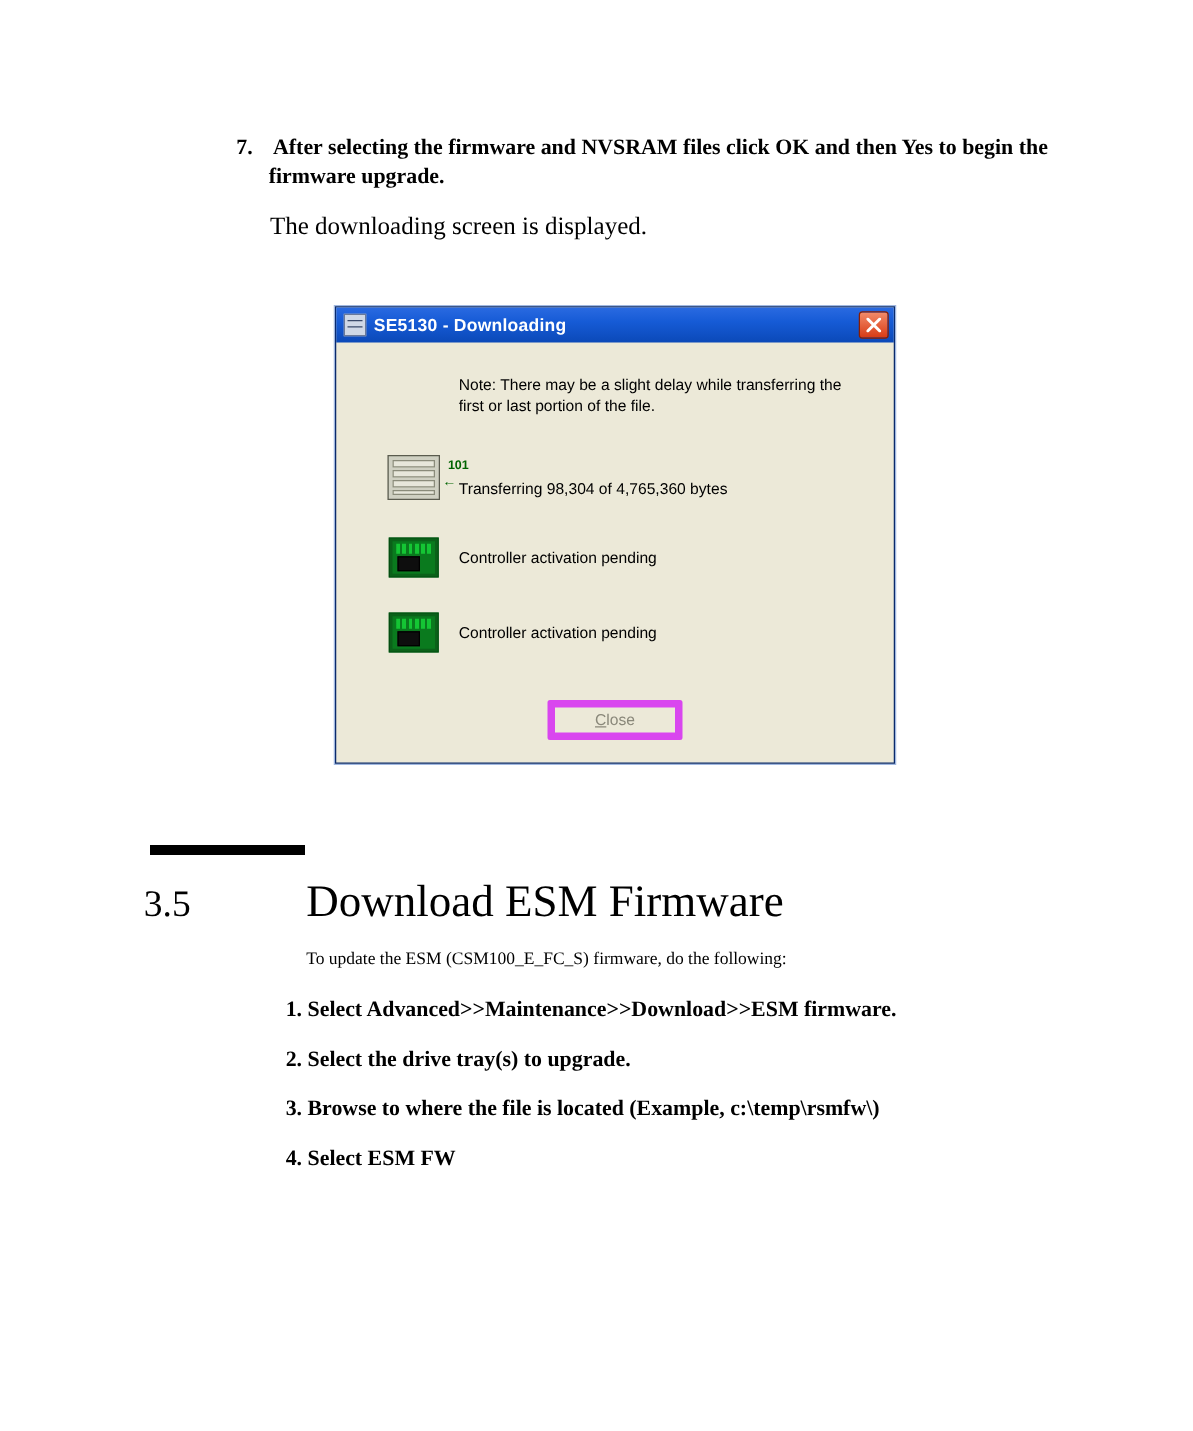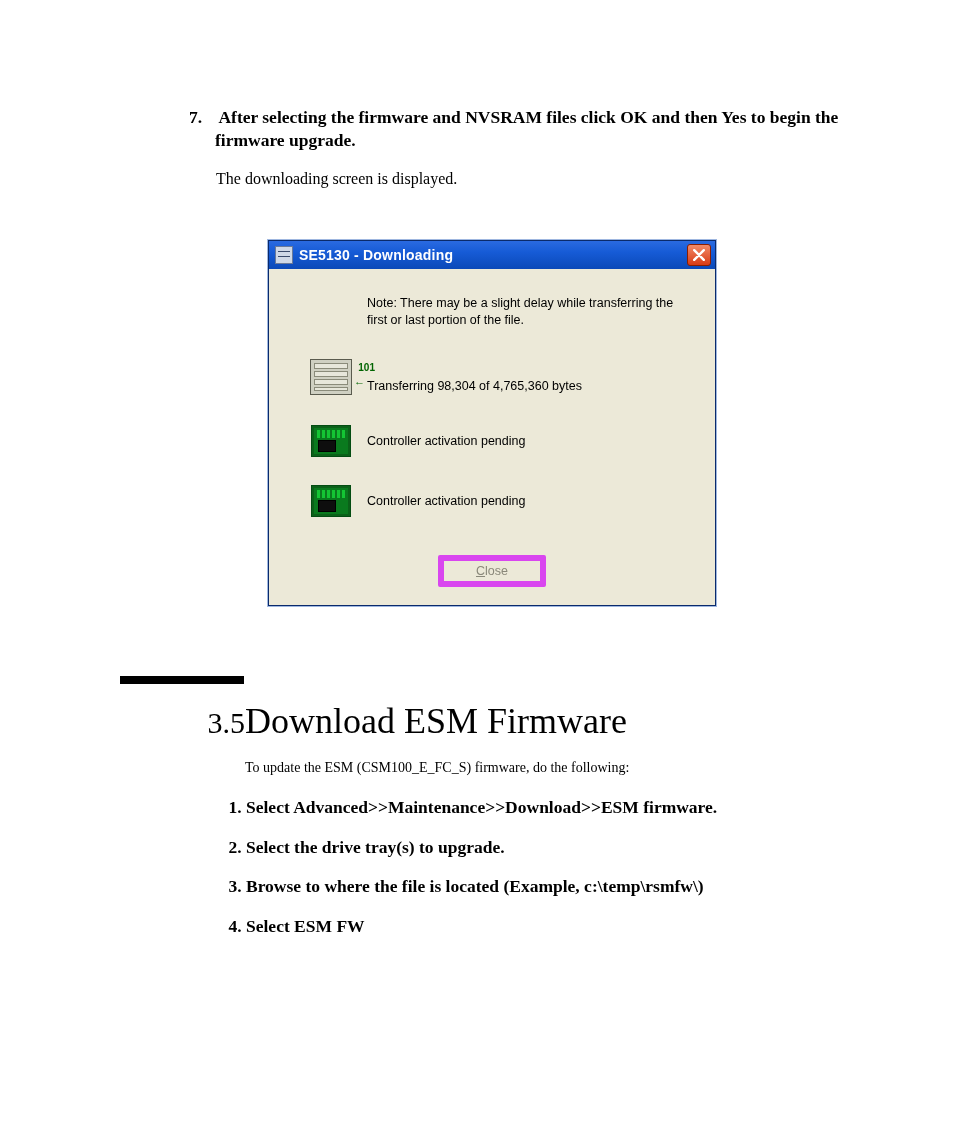--- a/index.html
+++ b/index.html
@@ -24,21 +24,21 @@
     font-family: Liberation Serif, serif;
   }
   .step7 .num {
     display: inline-block;
     width: 26px;
     margin-left: -26px;
   }
   .step7-body {
     margin-left: 146px;
     margin-top: 10px;
-    font-size: 16px;
+    font-size: 20px;
   }
 
   
   .shot-wrap {
     margin: 52px auto 0 auto;
     width: 418px;
   }
   .dialog {
     width: 446px;
     border: 1px solid #0a2a6b;
@@ -157,21 +157,20 @@
     width: 124px;
     height: 8px;
     background:#000;
   }
   .sec-row {
     position:absolute;
     left: 115px;
     right: 70px;
     display:flex;
     align-items: baseline;
-    text-align: right;
   }
   .sec-num {
     width: 130px;
     font-size: 30px;
     font-family: "Palatino Linotype", Palatino, serif;
   }
   .sec-title {
     font-size: 36px;
     font-family: "Palatino Linotype", Palatino, serif;
   }

